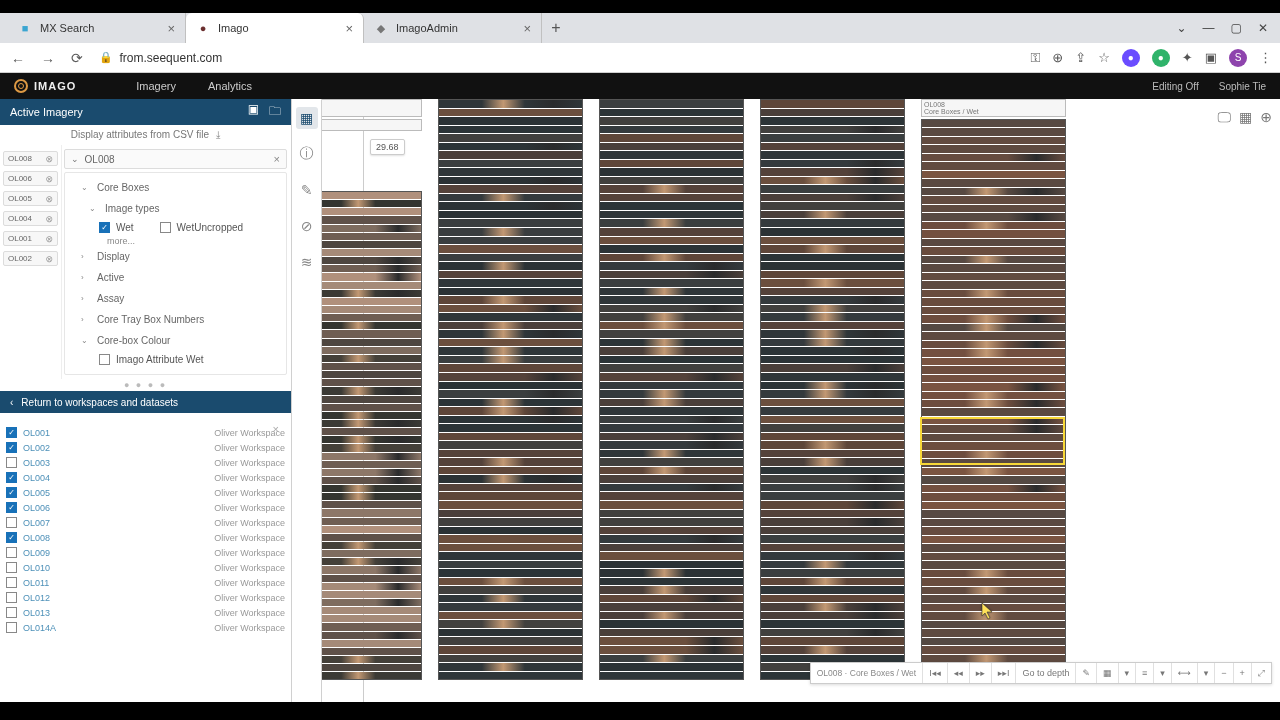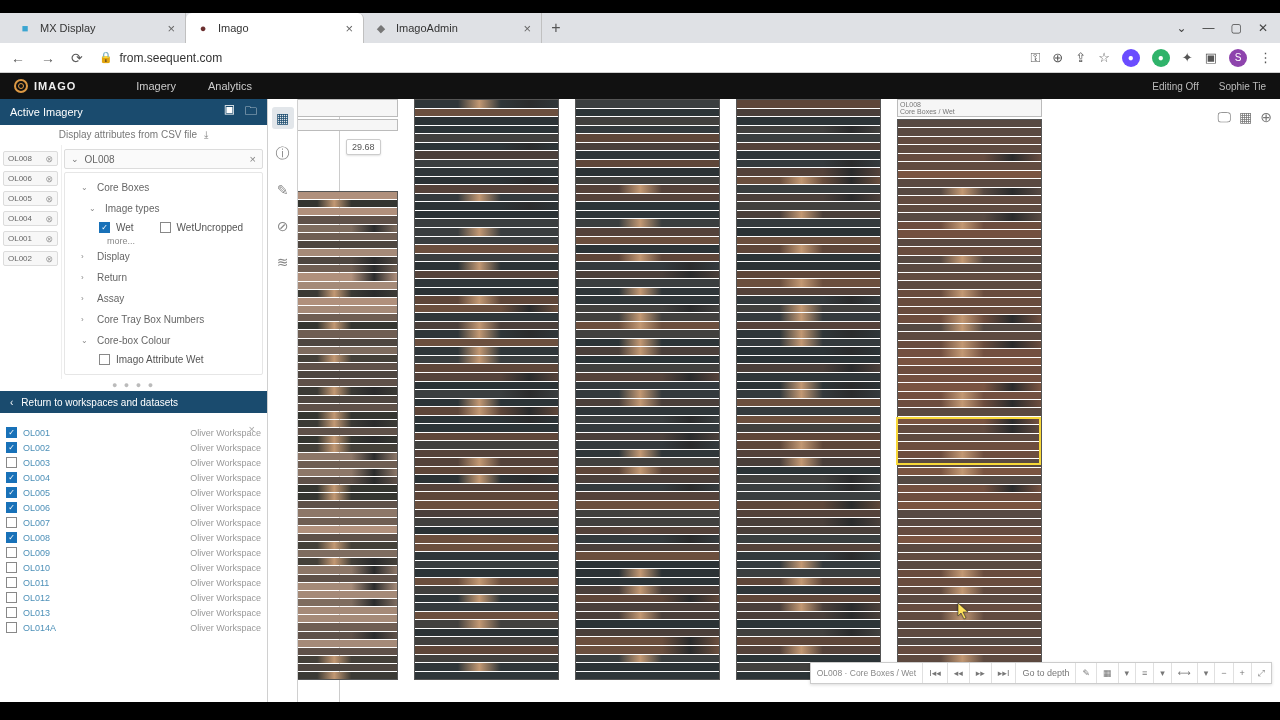--- a/index.html
+++ b/index.html
@@ -28,21 +28,21 @@
 .app-header { height: 26px; background: #111; display: flex; align-items: center; padding: 0 14px; color: #eee; }
 .logo { display: flex; align-items: center; gap: 6px; font-weight: 600; font-size: 11px; letter-spacing: 1px; }
 .logo-circle { width: 14px; height: 14px; border: 2px solid #d94; border-radius: 50%; position: relative; }
 .logo-circle::after { content: ""; position: absolute; inset: 2px; border: 1px solid #d94; border-radius: 50%; }
 .app-tabs { display: flex; gap: 32px; margin-left: 60px; font-size: 11px; color: #ccc; }
 .app-tabs span { cursor: pointer; }
 .app-header-right { margin-left: auto; display: flex; gap: 20px; font-size: 10px; color: #bbb; }
 
 .main { flex: 1; display: flex; background: #f1f1f3; overflow: hidden; position: relative; }
 
-.sidebar { width: 268px; display: flex; flex-direction: column; background: #fff; border-right: 1px solid #d0d0d0; font-size: 11px; color: #555; }
+.sidebar { width: 292px; display: flex; flex-direction: column; background: #fff; border-right: 1px solid #d0d0d0; font-size: 11px; color: #555; }
 .active-imagery-bar { height: 26px; background: #1a4b6e; color: #fff; display: flex; align-items: center; padding: 0 10px; font-size: 11px; }
 .active-imagery-bar .icons { margin-left: auto; display: flex; gap: 10px; font-size: 12px; }
 .csv-line { font-size: 10px; color: #777; text-align: center; padding: 4px 5px; }
 .csv-line .dl { margin-left: 4px; }
 .panel-row { display: flex; }
 .left-pills { width: 62px; padding: 6px 3px; display: flex; flex-direction: column; gap: 5px; border-right: 1px solid #eee; }
 .pill { height: 15px; background: #f7f7f7; border: 1px solid #dcdcdc; border-radius: 2px; display: flex; align-items: center; justify-content: space-between; padding: 0 4px; font-size: 8px; color: #666; cursor: pointer; }
 .pill-x { color: #999; font-size: 9px; }
 .right-tree { flex: 1; padding: 4px 4px 4px 2px; position: relative; overflow-y: auto;}
 .tree-header { height: 20px; border: 1px solid #dcdcdc; border-radius: 2px; display: flex; align-items: center; padding: 0 6px; color: #555; position: relative; margin-bottom: 3px; background: #fafafa; }
@@ -104,21 +104,21 @@
 .cursor-ghost svg { filter: drop-shadow(0 0 1px rgba(0,0,0,0.4));}
 </style>
 </head>
 <body>
 
 <div class="black-bar"></div>
 
 <div class="tab-strip">
   <div class="tab">
     <span class="tab-favicon" style="color:#3aa5d1">■</span>
-    <span>MX Display</span>
+    <span>MX Search</span>
     <span class="tab-close">×</span>
   </div>
   <div class="tab active">
     <span class="tab-favicon" style="color:#6b2f2f">●</span>
     <span>Imago</span>
     <span class="tab-close">×</span>
   </div>
   <div class="tab">
     <span class="tab-favicon" style="color:#777">◆</span>
     <span>ImagoAdmin</span>
@@ -240,21 +240,21 @@
             </div>
             <div class="more-link">more...</div>
           </div>
           <div id="tree-items">
               <div class="tree-item">
                 <span class="chev">›</span>
                 <span>Display</span>
               </div>
               <div class="tree-item">
                 <span class="chev">›</span>
-                <span>Return</span>
+                <span>Active</span>
               </div>
               <div class="tree-item">
                 <span class="chev">›</span>
                 <span>Assay</span>
               </div>
               <div class="tree-item">
                 <span class="chev">›</span>
                 <span>Core Tray Box Numbers</span>
               </div>
             </div>

